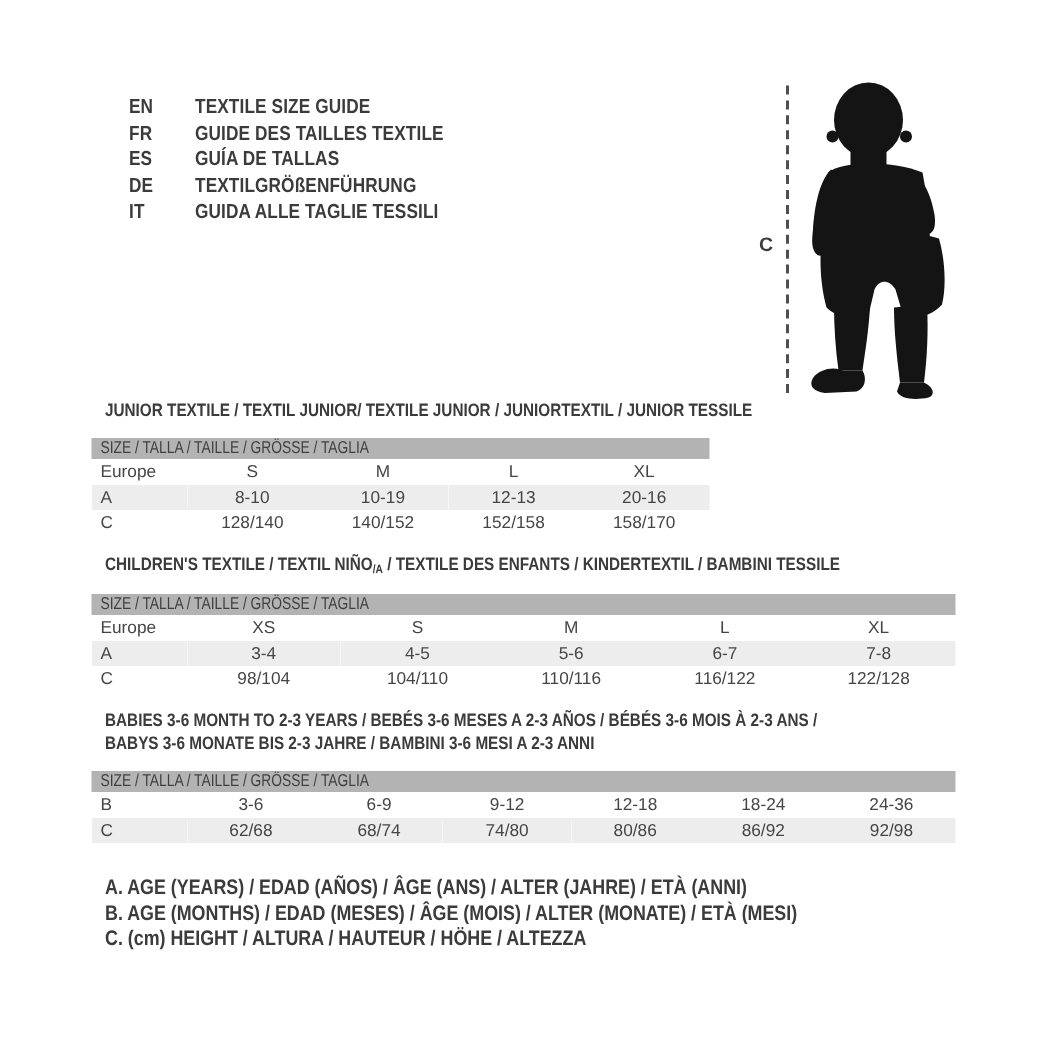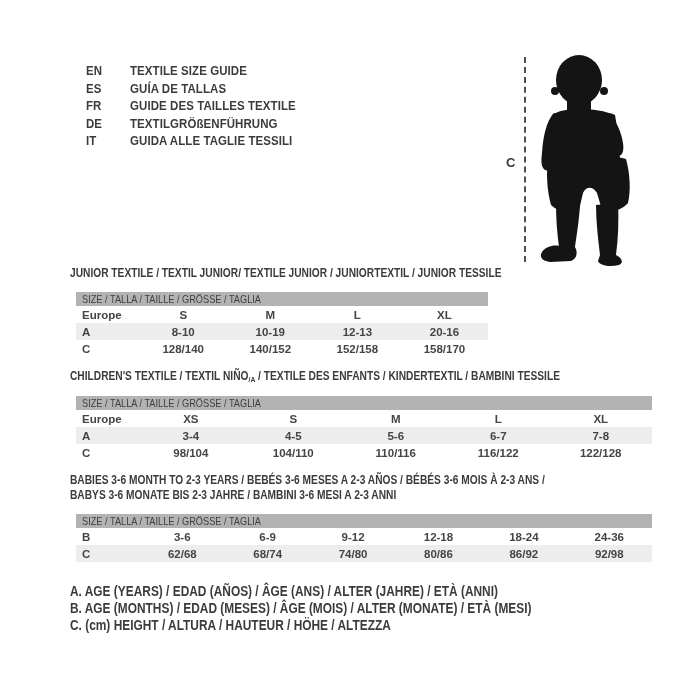--- a/index.html
+++ b/index.html
@@ -26,26 +26,26 @@
   .dim-line{position:absolute;left:524px;top:57px;height:205px;width:0;border-left:2px dashed var(--dim-line);}
   .c-label{position:absolute;left:506px;top:155px;font-weight:700;font-size:13px;}
   .baby{position:absolute;left:538px;top:53px;}
   .baby *{fill:var(--silhouette);}
 
   
   .sec-title{position:absolute;left:70px;font-weight:700;font-size:12px;color:var(--title-text);line-height:15px;}
   .sub{font-size:8px;vertical-align:-2px;}
 
   
-  .tblwrap{position:absolute;left:76px;}
+  .tblwrap{position:absolute;left:61px;}
   .bar{height:14px;line-height:14px;background:var(--header-bar);padding-left:6px;
        font-size:11.5px;font-weight:400;color:#3f3f3f;}
   .bar .cond{transform:scaleX(0.8);}
   table{border-collapse:collapse;table-layout:fixed;width:100%;}
-  td{height:17px;padding:0;font-size:11.5px;font-weight:700;color:var(--cell-text);
+  td{height:17px;padding:0;font-size:11.5px;font-weight:400;color:var(--cell-text);
      text-align:center;vertical-align:middle;overflow:hidden;}
   td.row-label{text-align:left;padding-left:6px;}
   tbody tr:nth-child(even) td{background:var(--row-alt);}
   .t1 td.row-label{width:14%;}
   .t2 td.row-label{width:10%;}
   .t3 td.row-label{width:10%;}
 
   
   .footer{position:absolute;left:70px;top:583px;}
   .footer-note{height:17px;line-height:17px;font-weight:700;font-size:14px;}
@@ -54,26 +54,26 @@
 <body>
 
 <div class="page">
 
   <div class="lang-block">
     <div class="lang-row">
       <span class="code"><span class="cond">EN</span></span>
       <span class="label cond">TEXTILE SIZE GUIDE</span>
     </div>
     <div class="lang-row">
+      <span class="code"><span class="cond">FR</span></span>
+      <span class="label cond">GUIDE DES TAILLES TEXTILE</span>
+    </div>
+    <div class="lang-row">
       <span class="code"><span class="cond">ES</span></span>
       <span class="label cond">GUÍA DE TALLAS</span>
-    </div>
-    <div class="lang-row">
-      <span class="code"><span class="cond">FR</span></span>
-      <span class="label cond">GUIDE DES TAILLES TEXTILE</span>
     </div>
     <div class="lang-row">
       <span class="code"><span class="cond">DE</span></span>
       <span class="label cond">TEXTILGRÖßENFÜHRUNG</span>
     </div>
     <div class="lang-row">
       <span class="code"><span class="cond">IT</span></span>
       <span class="label cond">GUIDA ALLE TAGLIE TESSILI</span>
     </div>
   </div>

